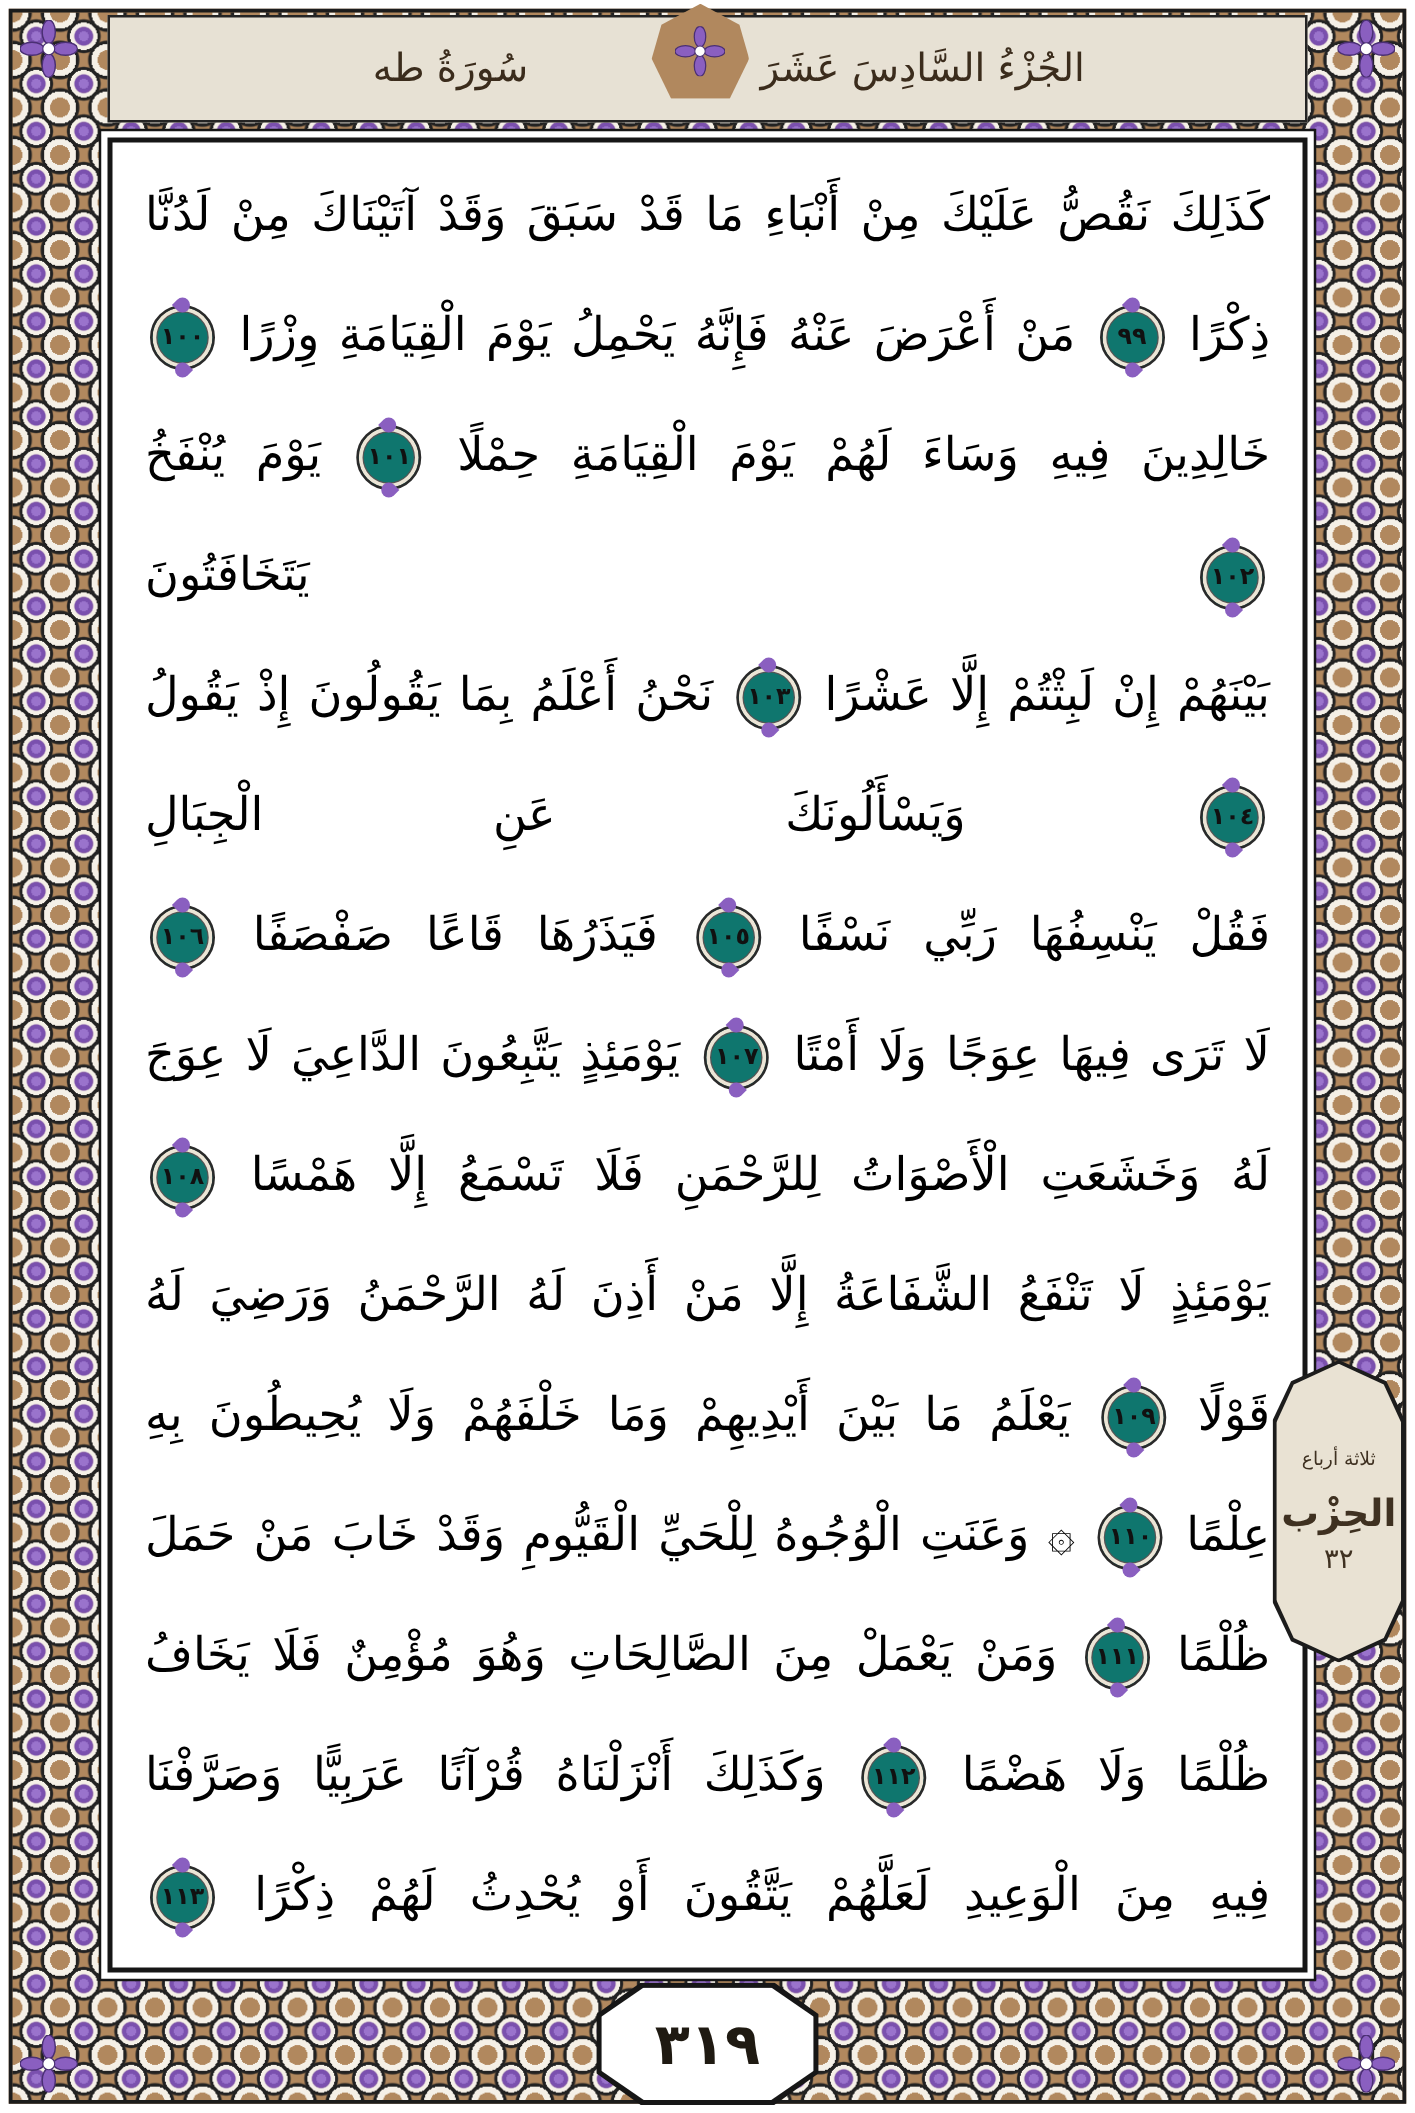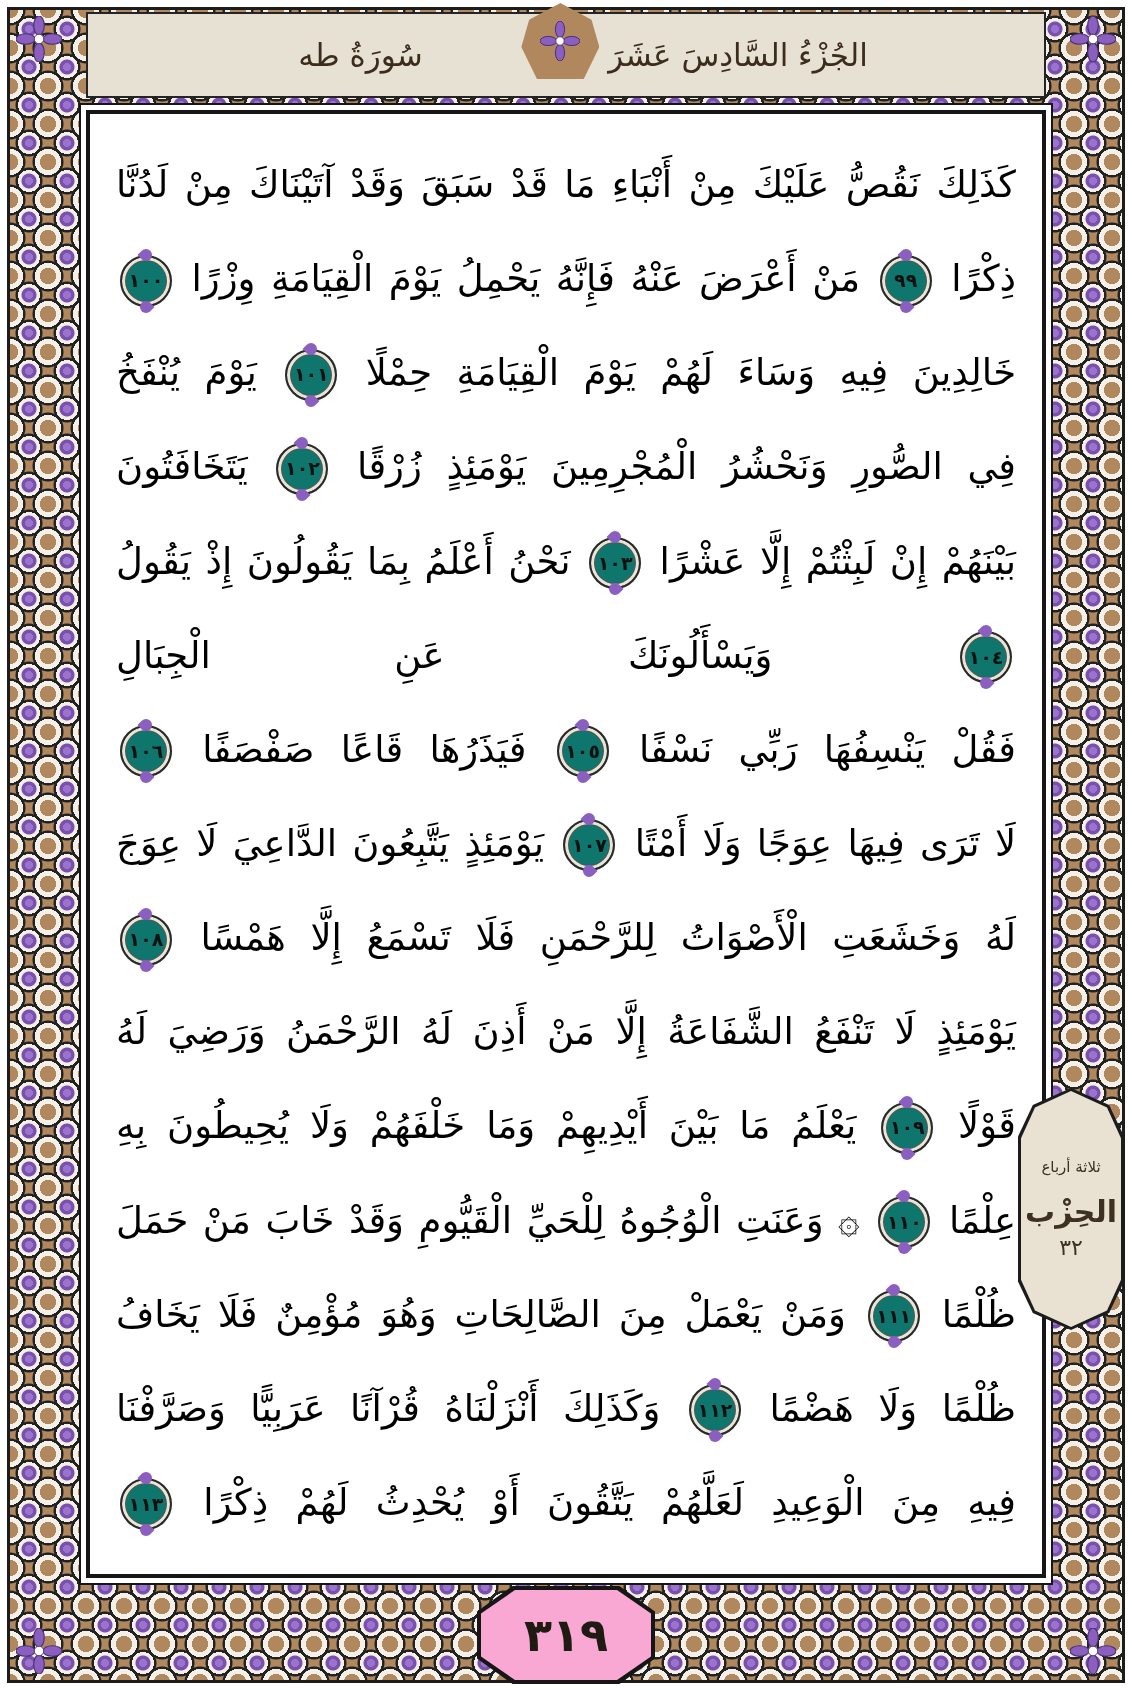--- a/index.html
+++ b/index.html
@@ -49,21 +49,21 @@
     z-index:5;
   }
 
   
   .text-frame{
     position:absolute; left:86px; right:86px; top:110px; bottom:112px;
     background:#ffffff;
     border:4px solid #161616;
     box-shadow:0 0 0 5px #ffffff, 0 0 0 7px #161616;
     z-index:4;
-    padding:28px 26px;
+    padding:15px 26px;
     box-sizing:border-box;
   }
   .quran-text-block{
     height:100%; width:100%;
     display:flex; flex-direction:column; justify-content:space-between;
     direction:rtl;
   }
   .quran-line{
     height:86px; line-height:86px;
     text-align:justify; text-align-last:justify;
@@ -107,21 +107,21 @@
   .hizb-number{ font-size:22px; font-weight:normal; }
 
   
   .page-num-outer{
     position:absolute; left:50%; bottom:6px; transform:translateX(-50%);
     width:178px; height:98px; background:#161616;
     clip-path:polygon(20% 0, 80% 0, 100% 26%, 100% 74%, 80% 100%, 20% 100%, 0 74%, 0 26%);
     z-index:7; display:flex; align-items:center; justify-content:center;
   }
   .page-num-inner{
-    width:170px; height:90px; background:#f9a8d4;
+    width:170px; height:90px; background:#ffffff;
     clip-path:polygon(20% 0, 80% 0, 100% 26%, 100% 74%, 80% 100%, 20% 100%, 0 74%, 0 26%);
     display:flex; align-items:center; justify-content:center;
   }
   .page-num{ font-size:46px; font-weight:bold; color:#1f1a12; }
 </style>
 </head>
 <body>
 
 <div class="page">
 
@@ -184,21 +184,21 @@
     <div class="quran-text-block">
         <div class="quran-line"><span>كَذَلِكَ نَقُصُّ عَلَيْكَ مِنْ أَنْبَاءِ مَا قَدْ سَبَقَ وَقَدْ آتَيْنَاكَ مِنْ لَدُنَّا</span> </div>
         <div class="quran-line"><span>ذِكْرًا</span> <span class="ayah-medallion">
             <span class="ayah-num">٩٩</span>
           </span> <span>مَنْ أَعْرَضَ عَنْهُ فَإِنَّهُ يَحْمِلُ يَوْمَ الْقِيَامَةِ وِزْرًا</span> <span class="ayah-medallion">
             <span class="ayah-num">١٠٠</span>
           </span> </div>
         <div class="quran-line"><span>خَالِدِينَ فِيهِ وَسَاءَ لَهُمْ يَوْمَ الْقِيَامَةِ حِمْلًا</span> <span class="ayah-medallion">
             <span class="ayah-num">١٠١</span>
           </span> <span>يَوْمَ يُنْفَخُ</span> </div>
-        <div class="quran-line"><span>فِي الصُّورِ وَنَحْشُرُ الْمُجْرِمِينَ يَوْمَئِذٍ زُرْقًا</span> <span class="ayah-medallion">
+        <div class="quran-line"> <span class="ayah-medallion">
             <span class="ayah-num">١٠٢</span>
           </span> <span>يَتَخَافَتُونَ</span> </div>
         <div class="quran-line"><span>بَيْنَهُمْ إِنْ لَبِثْتُمْ إِلَّا عَشْرًا</span> <span class="ayah-medallion">
             <span class="ayah-num">١٠٣</span>
           </span> <span>نَحْنُ أَعْلَمُ بِمَا يَقُولُونَ إِذْ يَقُولُ</span> </div>
         <div class="quran-line"> <span class="ayah-medallion">
             <span class="ayah-num">١٠٤</span>
           </span> <span>وَيَسْأَلُونَكَ عَنِ الْجِبَالِ</span> </div>
         <div class="quran-line"><span>فَقُلْ يَنْسِفُهَا رَبِّي نَسْفًا</span> <span class="ayah-medallion">
             <span class="ayah-num">١٠٥</span>

